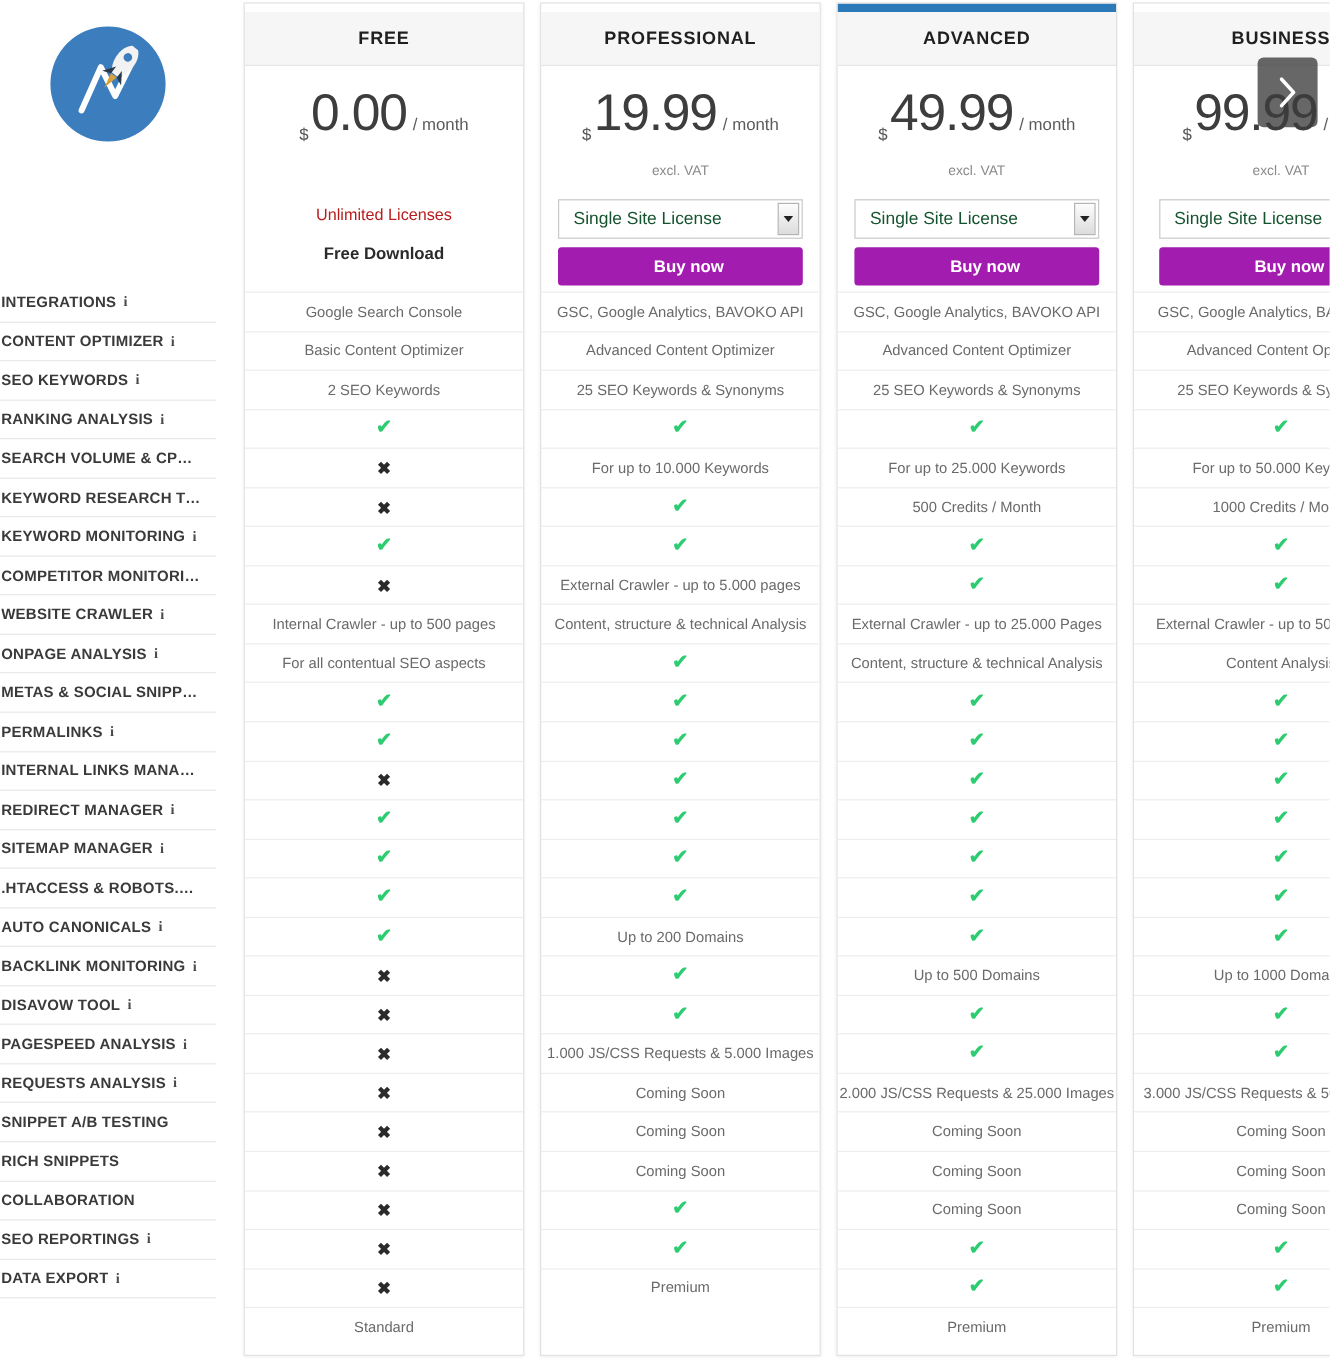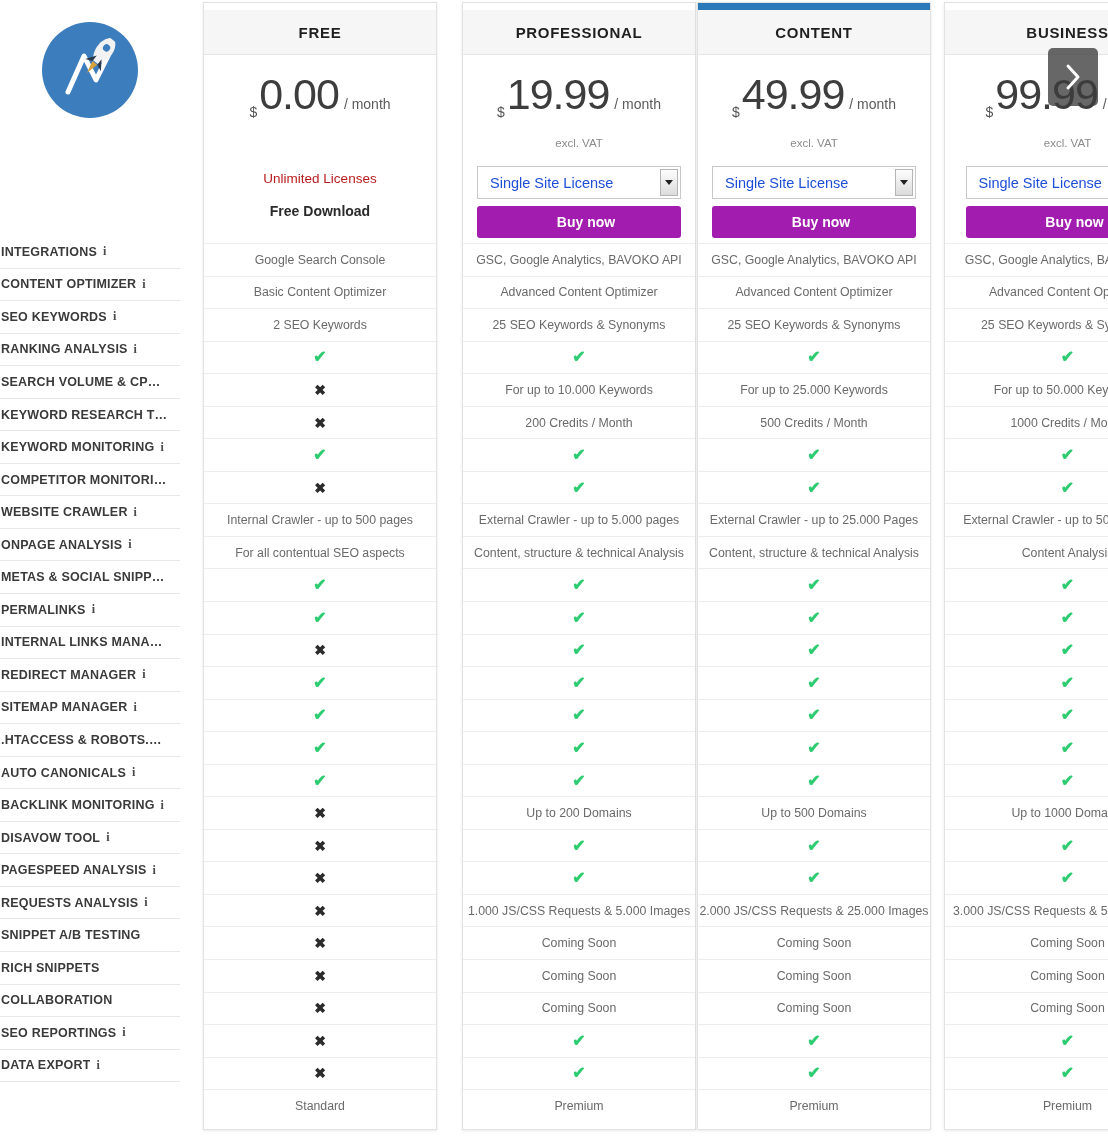--- a/index.html
+++ b/index.html
@@ -91,21 +91,21 @@
     position: absolute;
     top: 2px;
     width: 234px;
     height: 1128px;
     background: #ffffff;
     border: 1px solid #e2e2e2;
     box-shadow: 0 1px 3px rgba(0,0,0,0.09);
     overflow: hidden;
   }
   .plan-card.p0 { left: 0px; }
-  .plan-card.p1 { left: 247px; margin-left: 12px; }
+  .plan-card.p1 { left: 247px; }
   .plan-card.p2 { left: 494px; }
   .plan-card.p3 { left: 741px; width: 247px; }
 
   .top-bar {
     height: 7px;
     background: #2a7ab9;
     width: 100%;
   }
   .top-bar.hidden { background: transparent; height: 7px; }
 
@@ -169,21 +169,21 @@
     height: 33px;
     background: #fff;
     border: 1px solid #c9c9c9;
     display: flex;
     align-items: center;
     padding-left: 12px;
     cursor: pointer;
   }
   .license-select .sel-text {
     font-size: 14.5px;
-    color: #1d4ed8;
+    color: #14532d;
   }
   .sel-arrow {
     position: absolute;
     right: 2px; top: 2px;
     width: 18px; height: 27px;
     background: linear-gradient(#fdfdfd, #dcdcdc);
     border: 1px solid #b4b4b4;
     display: flex;
     align-items: center;
     justify-content: center;
@@ -520,23 +520,20 @@
           <div class="plan-row">
             <span class="cell-text">25 SEO Keywords &amp; Synonyms</span>
           </div>
           <div class="plan-row">
             <span class="tick">✔</span>
           </div>
           <div class="plan-row">
             <span class="cell-text">For up to 10.000 Keywords</span>
           </div>
           <div class="plan-row">
-            <span class="cell-text">200 Credits / Month</span>
-          </div>
-          <div class="plan-row">
             <span class="tick">✔</span>
           </div>
           <div class="plan-row">
             <span class="tick">✔</span>
           </div>
           <div class="plan-row">
             <span class="cell-text">External Crawler - up to 5.000 pages</span>
           </div>
           <div class="plan-row">
             <span class="cell-text">Content, structure &amp; technical Analysis</span>
@@ -590,21 +587,21 @@
             <span class="tick">✔</span>
           </div>
           <div class="plan-row">
             <span class="cell-text">Premium</span>
           </div>
         </div>
       </div>
       <div class="plan-card p2">
         <div class="top-bar"></div>
         <div class="plan-head">
-          <div class="plan-title">CONTENT</div>
+          <div class="plan-title">ADVANCED</div>
         </div>
         <div class="plan-price-area">
           <div class="price-line">
             <span class="currency">$</span>
             <span class="amount">49.99</span>
             <span class="per">/ month</span>
           </div>
           <div class="vat">excl. VAT</div>
           <div class="license-select">
             <span class="sel-text">Single Site License</span>

